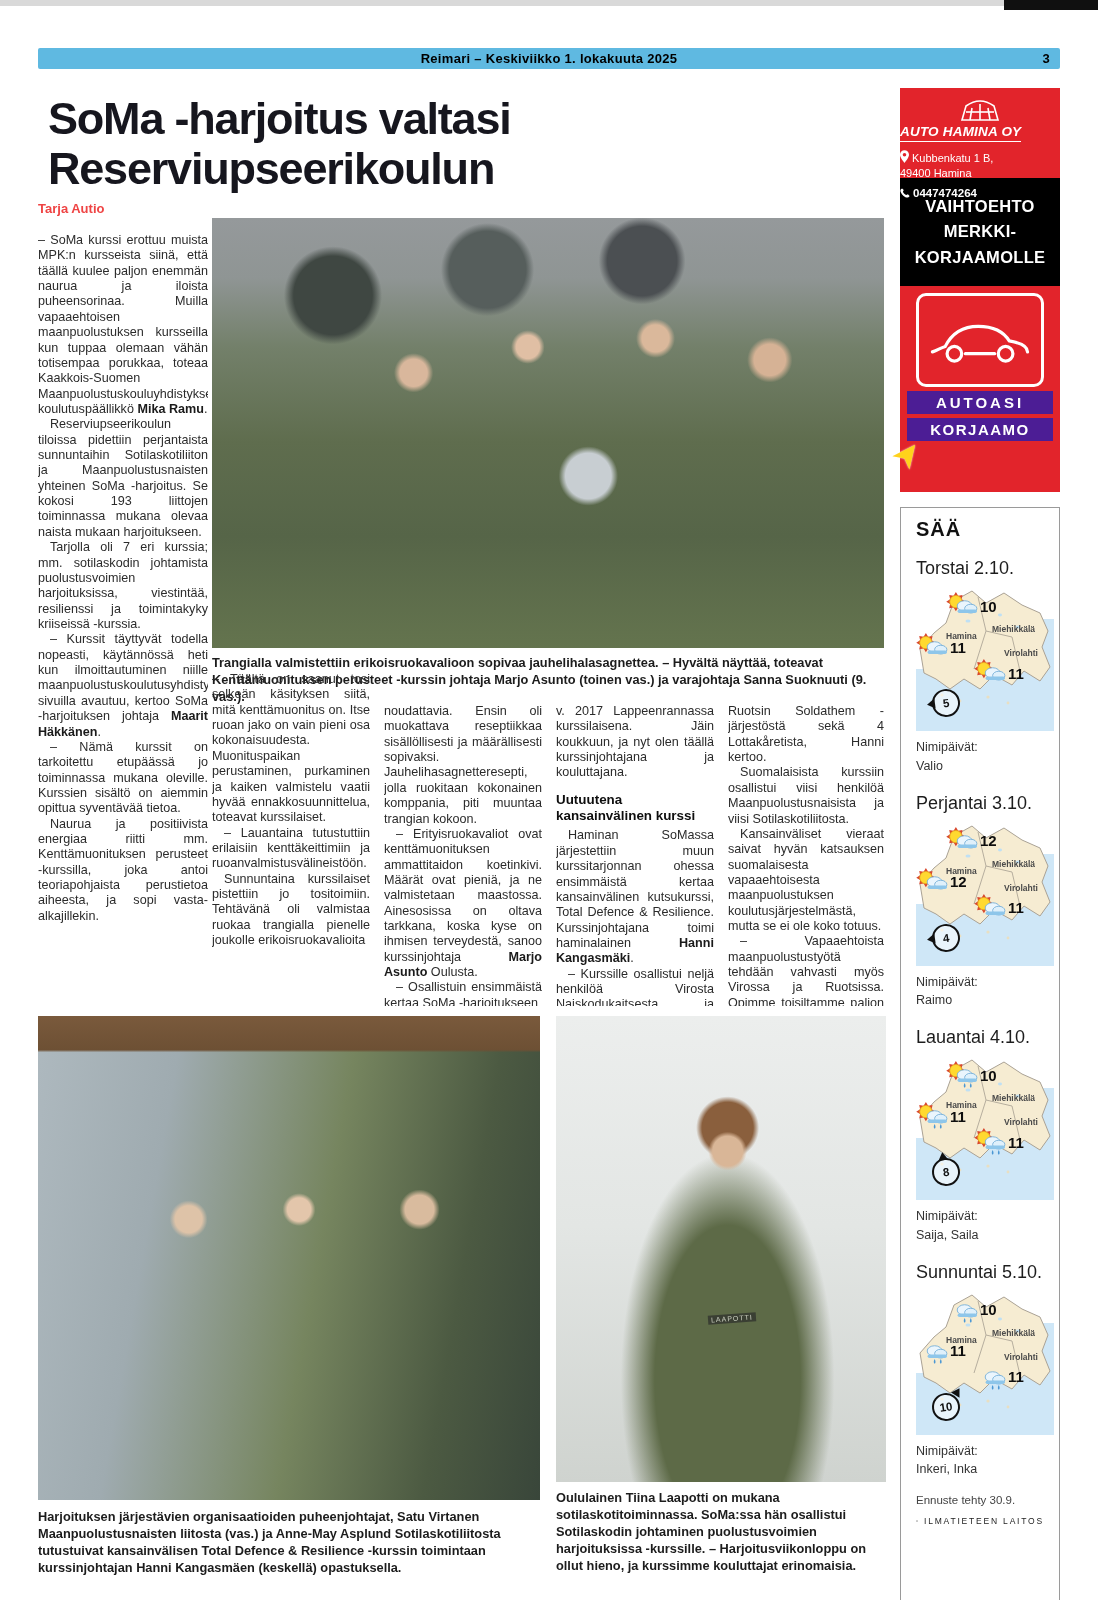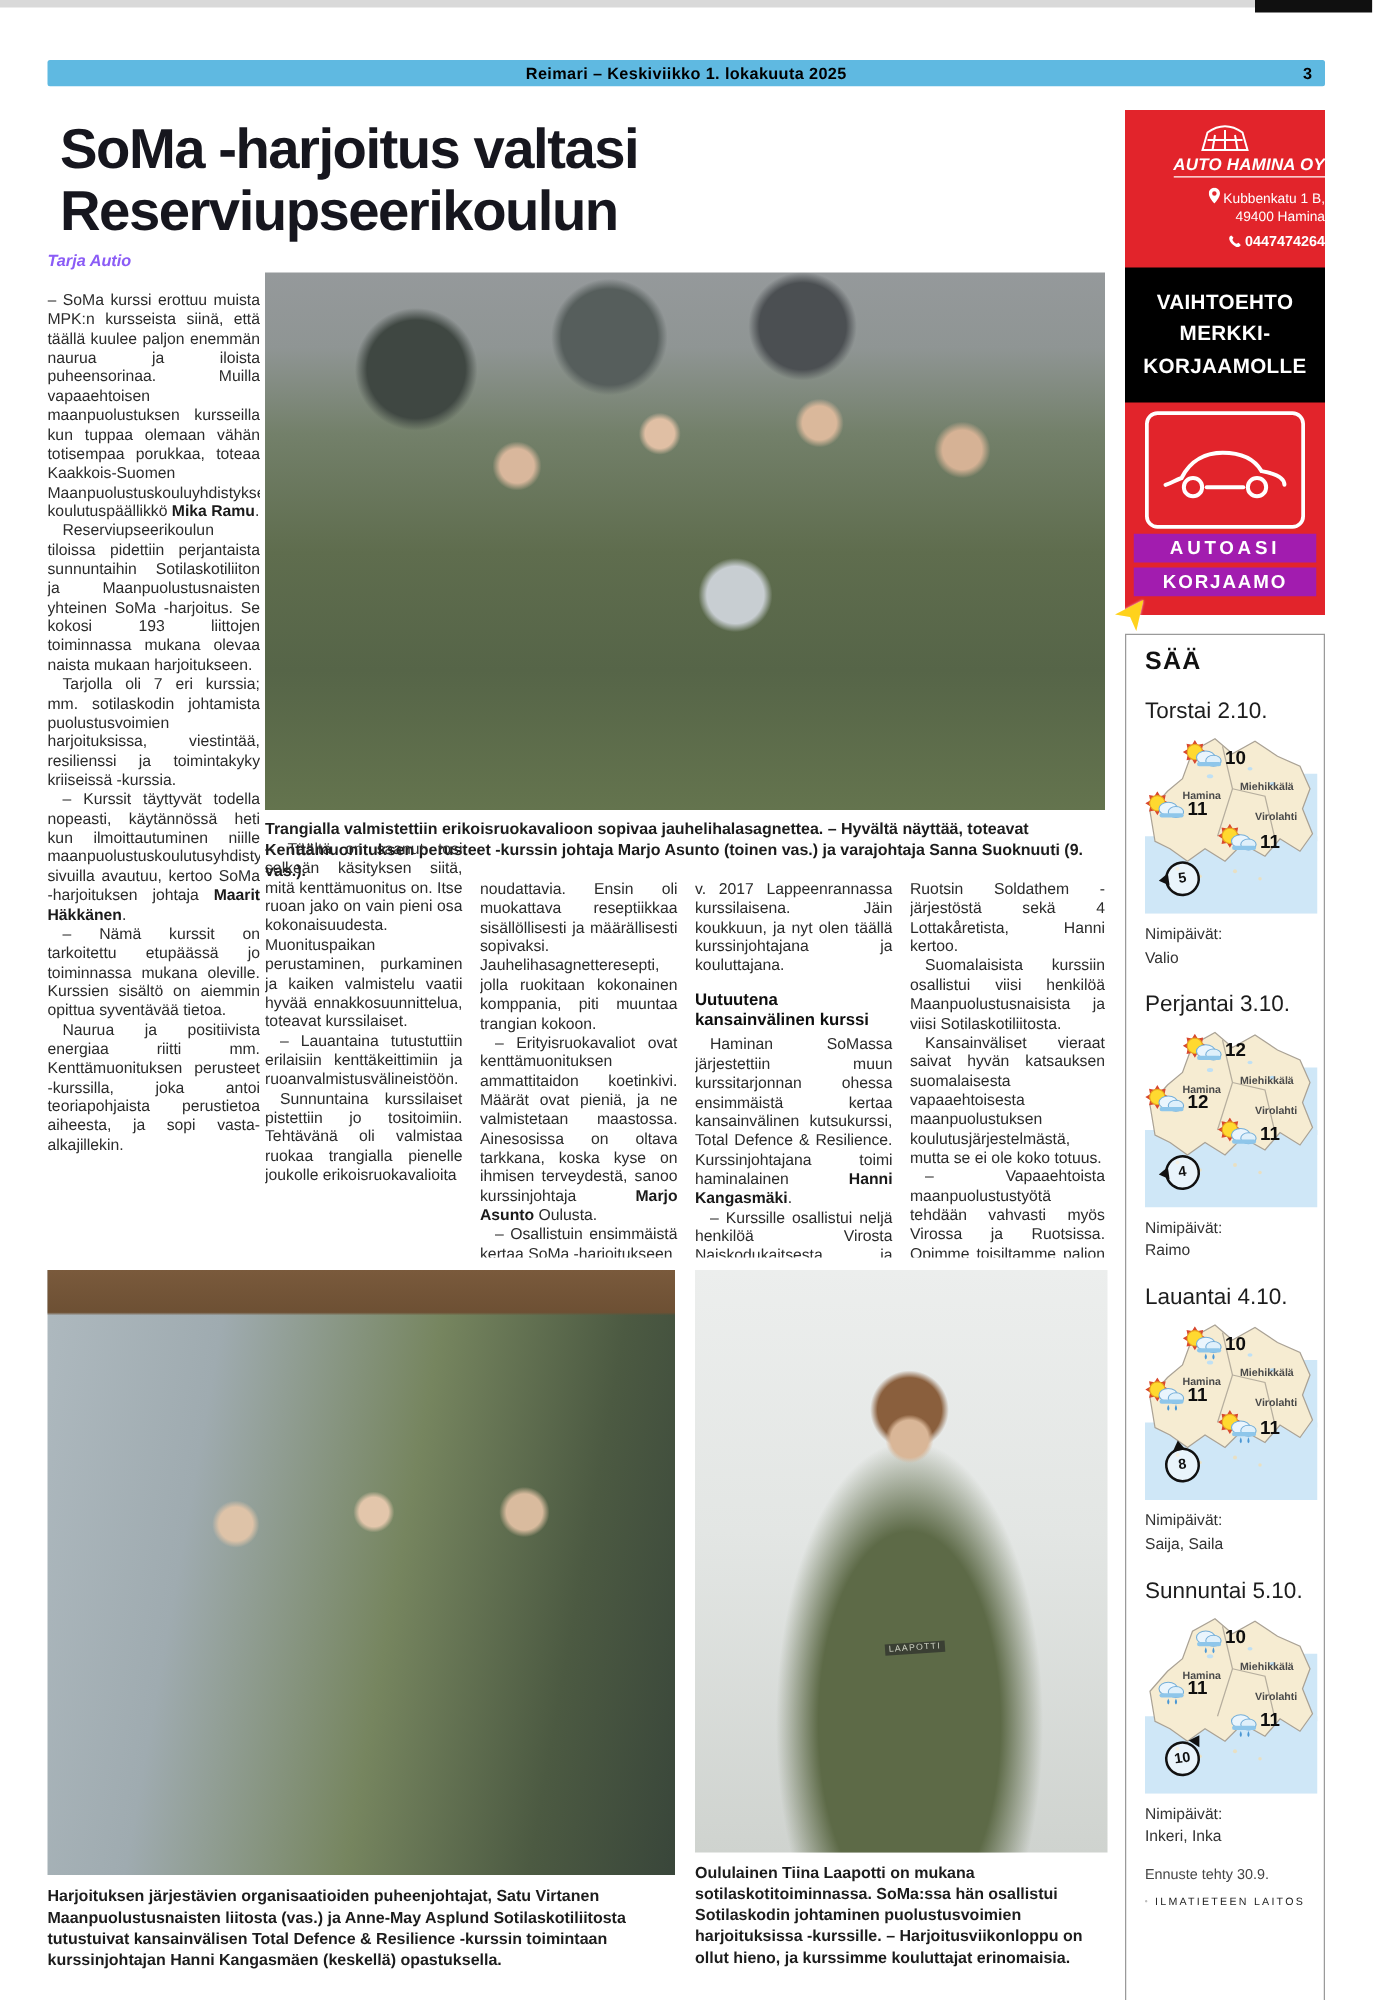--- a/index.html
+++ b/index.html
@@ -6,21 +6,21 @@
   .page{position:relative;width:1098px;height:1600px;background:#fff;overflow:hidden;
         font-family:"Liberation Sans",sans-serif;color:#222}
   .topstrip{position:absolute;left:0;top:0;width:1098px;height:6px;background:#d9d9d9}
   .topblack{position:absolute;left:1004px;top:0;width:94px;height:10px;background:#101010}
   .datebar{position:absolute;left:38px;top:48px;width:1022px;height:21px;background:#5fb9e1;
            border-radius:2px;color:#000000;font-weight:bold;font-size:13px;letter-spacing:.3px;
            display:flex;align-items:center;justify-content:center}
   .pagenum{position:absolute;right:10px;top:0;height:21px;display:flex;align-items:center}
   .headline{position:absolute;left:36px;top:82px;margin:12px;font-size:45px;line-height:1.1;
             letter-spacing:-1.2px;color:#16161e;font-weight:700}
-  .author{position:absolute;left:38px;top:201px;font-size:13px;font-weight:bold;font-style:italic;color:#8b5cf6}
+  .author{position:absolute;left:38px;top:201px;font-size:13px;font-weight:bold;color:#ef4444}
 
   .col{position:absolute;font-size:12.6px;line-height:1.22;color:#2b2b2b;text-align:justify;overflow:hidden}
   .col p{margin:0;text-indent:12px}
   .col p:first-child{text-indent:0}
   .col p.subhead{text-indent:0;font-weight:bold;font-size:13.4px;line-height:1.18;margin:11px 0 5px;
                  text-align:left;color:#0e0e0e}
   .col b{color:#1a1a1a}
   .col-left{left:38px;top:233px;width:170px;height:774px}
   .colA{left:212px;top:672px;width:158px;height:302px}
   .colB{left:384px;top:704px;width:158px;height:302px}
@@ -52,33 +52,33 @@
   .nametag{position:absolute;left:46%;top:64%;background:#3a3f33;color:#cfd3c4;font-size:7px;
            letter-spacing:1px;padding:1px 3px;transform:rotate(-4deg)}
 
   .caption{position:absolute;font-size:12.8px;font-weight:bold;color:#1c1c1c;line-height:1.32}
   .caption-main{left:212px;top:655px;width:672px}
   .caption-bl{left:38px;top:1509px;width:508px}
   .caption-br{left:556px;top:1490px;width:334px}
 
   
   .ad{position:absolute;left:900px;top:88px;width:160px;height:404px;background:#e2242b}
-  .ad-top{color:#fff;text-align:right;padding-top:8px;height:126px;box-sizing:border-box}
+  .ad-top{color:#fff;text-align:left;padding-top:8px;height:90px;box-sizing:border-box}
   .ad-logo{display:block;margin:0 auto}
   .ad-brand{display:inline-block;font-size:13.5px;font-weight:800;font-style:italic;letter-spacing:.2px;
             border-bottom:1px solid #fff;padding-bottom:2px;margin-top:2px}
   .ad-addr{font-size:11px;line-height:1.35;margin-top:8px}
   .ad-phone{font-size:11.5px;font-weight:bold;margin-top:6px}
   .ad-addr svg,.ad-phone svg{vertical-align:-1px;margin-right:3px}
   .ad-mid{background:#000;color:#fff;height:108px;display:flex;flex-direction:column;justify-content:center;
           text-align:center;font-weight:800;font-size:16.5px;line-height:1.55;letter-spacing:.3px}
   .ad-bot{height:170px;position:relative;padding-top:7px;box-sizing:border-box}
   .car-frame{margin:0 auto;width:122px;height:88px;border:3px solid #fff;border-radius:10px;
              display:flex;align-items:center;justify-content:center}
-  .chain-strip{margin:4px 7px 0;background:#a21caf;color:#fff;text-align:center;font-size:15px;
+  .chain-strip{margin:4px 7px 0;background:#4c1d95;color:#fff;text-align:center;font-size:15px;
                letter-spacing:3px;padding:3px 0;font-weight:600}
   .chain-strip.strong{font-weight:800;letter-spacing:1.5px}
   .yellow-arrow{position:absolute;left:-8px;bottom:-18px;font-size:34px;color:#ffd21c;
                 transform:rotate(-52deg);text-shadow:0 0 2px #fff}
 
   
   .weather{position:absolute;left:900px;top:507px;width:160px;height:1304px;border:1px solid #9a9a9a;
            box-sizing:border-box;padding:10px 15px;background:#fff}
   .w-title{font-size:20px;font-weight:800;letter-spacing:1px;color:#111}
   .wday{margin-top:17px}

